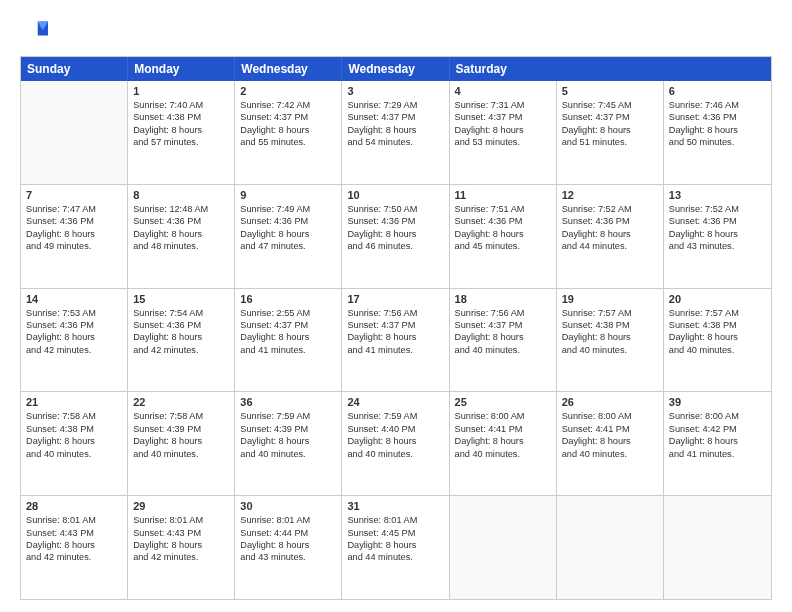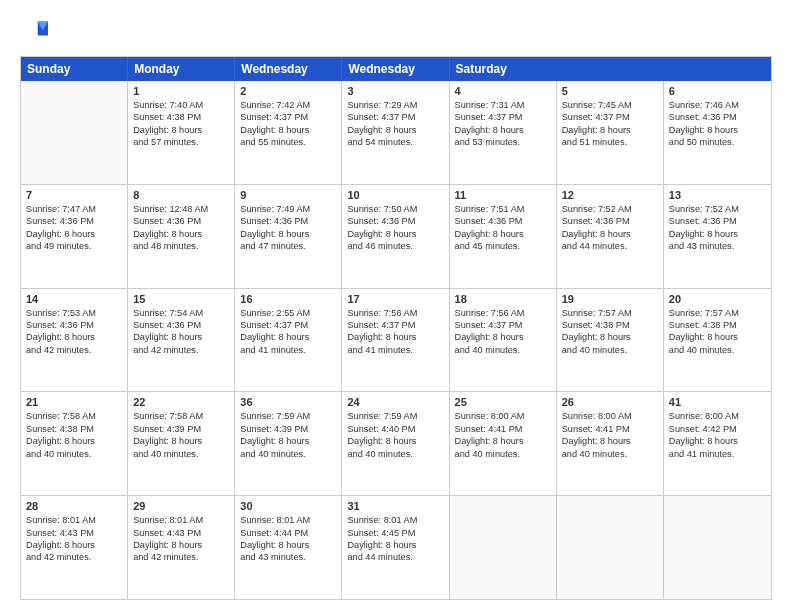--- a/index.html
+++ b/index.html
@@ -320,21 +320,21 @@
             <span class="cell-line">and 40 minutes.</span>
           </div>
           <div class="cal-cell">
             <span class="day-num">26</span>
             <span class="cell-line">Sunrise: 8:00 AM</span>
             <span class="cell-line">Sunset: 4:41 PM</span>
             <span class="cell-line">Daylight: 8 hours</span>
             <span class="cell-line">and 40 minutes.</span>
           </div>
           <div class="cal-cell">
-            <span class="day-num">41</span>
+            <span class="day-num">39</span>
             <span class="cell-line">Sunrise: 8:00 AM</span>
             <span class="cell-line">Sunset: 4:42 PM</span>
             <span class="cell-line">Daylight: 8 hours</span>
             <span class="cell-line">and 41 minutes.</span>
           </div>
         </div>
         <div class="cal-row">
           <div class="cal-cell">
             <span class="day-num">28</span>
             <span class="cell-line">Sunrise: 8:01 AM</span>

